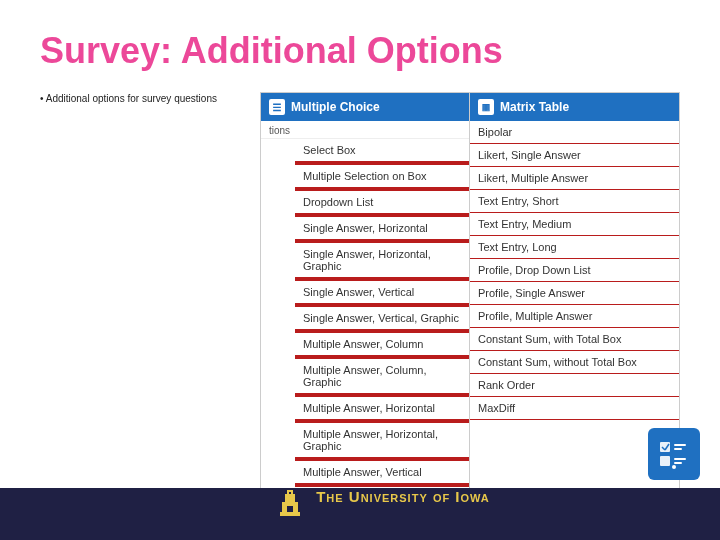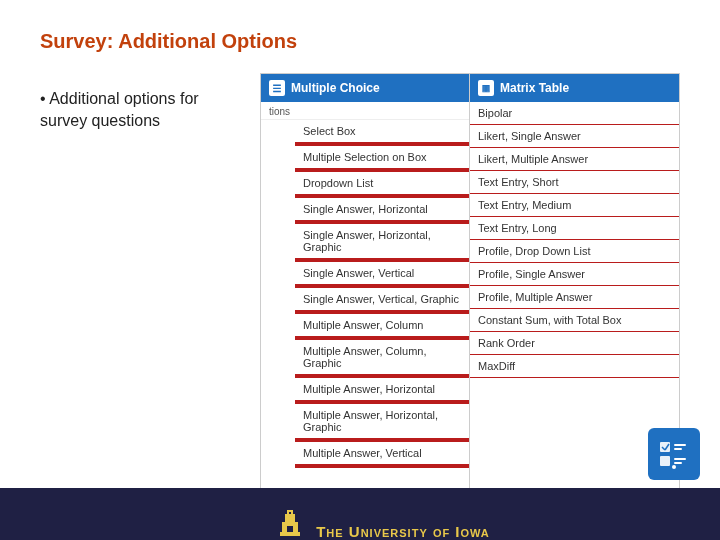--- a/index.html
+++ b/index.html
@@ -17,42 +17,41 @@
       height: 100%;
       display: flex;
       flex-direction: column;
     }
 
     .title-section {
       padding: 30px 40px 20px 40px;
     }
 
     .title-section h1 {
-      font-size: 20px;
-      font-weight: bold;
-      color: #c2410c;
+      font-size: 36px;
+      font-weight: bold;
+      color: #ec4899;
     }
 
     .body-section {
       display: flex;
       flex: 1;
       padding: 0 40px 0 40px;
     }
 
     .left-text {
       width: 220px;
       flex-shrink: 0;
       padding-right: 20px;
     }
 
     .left-text .bullet-point {
-      font-size: 16px;
+      font-size: 10px;
       color: #222;
       line-height: 1.4;
-      margin-top: 15px;
     }
 
     .dropdown-panels {
       display: flex;
       flex: 1;
       gap: 0;
       position: relative;
     }
 
     
@@ -152,21 +151,21 @@
       color: #333;
       font-size: 11px;
       cursor: pointer;
     }
 
     
     .footer {
       background: #1f2044;
       height: 52px;
       display: flex;
-      align-items: flex-end;
+      align-items: flex-start;
       justify-content: center;
       gap: 10px;
       position: absolute;
       bottom: 0;
       left: 0;
       right: 0;
       padding-left: 44px;
     }
 
     .footer .logo-icon {
@@ -247,20 +246,21 @@
         <div class="panel-item">Bipolar</div>
         <div class="panel-item">Likert, Single Answer</div>
         <div class="panel-item">Likert, Multiple Answer</div>
         <div class="panel-item">Text Entry, Short</div>
         <div class="panel-item">Text Entry, Medium</div>
         <div class="panel-item">Text Entry, Long</div>
         <div class="panel-item">Profile, Drop Down List</div>
         <div class="panel-item">Profile, Single Answer</div>
         <div class="panel-item">Profile, Multiple Answer</div>
         <div class="panel-item">Constant Sum, with Total Box</div>
+        <div class="panel-item">Constant Sum, without Total Box</div>
         <div class="panel-item">Rank Order</div>
         <div class="panel-item">MaxDiff</div>
       </div>
 
     </div>
   </div>
 
   <div class="bottom-right-icon">
     <svg width="36" height="36" viewBox="0 0 36 36">
       <rect x="4" y="6" width="10" height="10" rx="1" fill="white" opacity="0.9"></rect>

